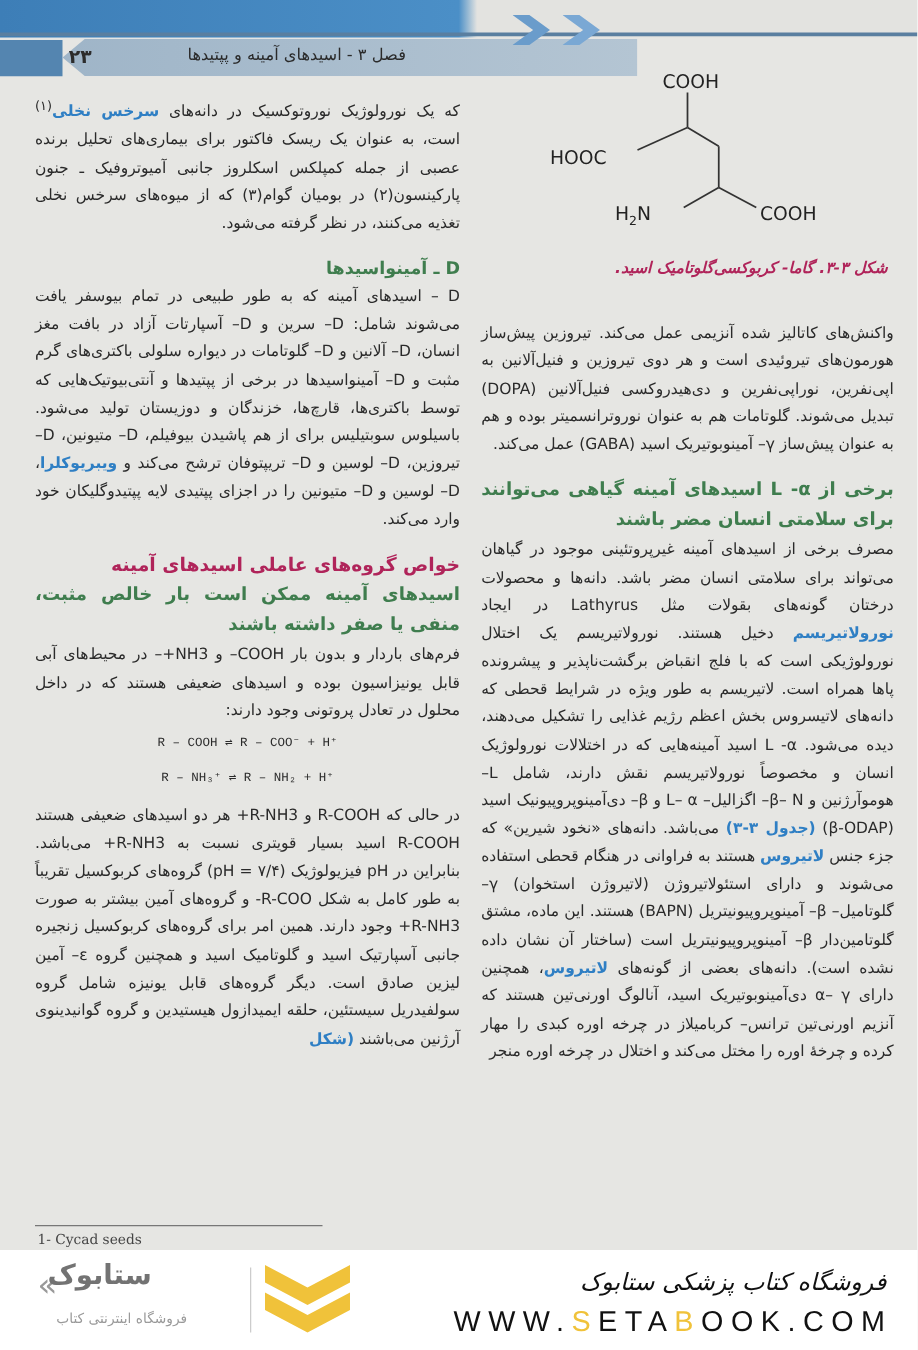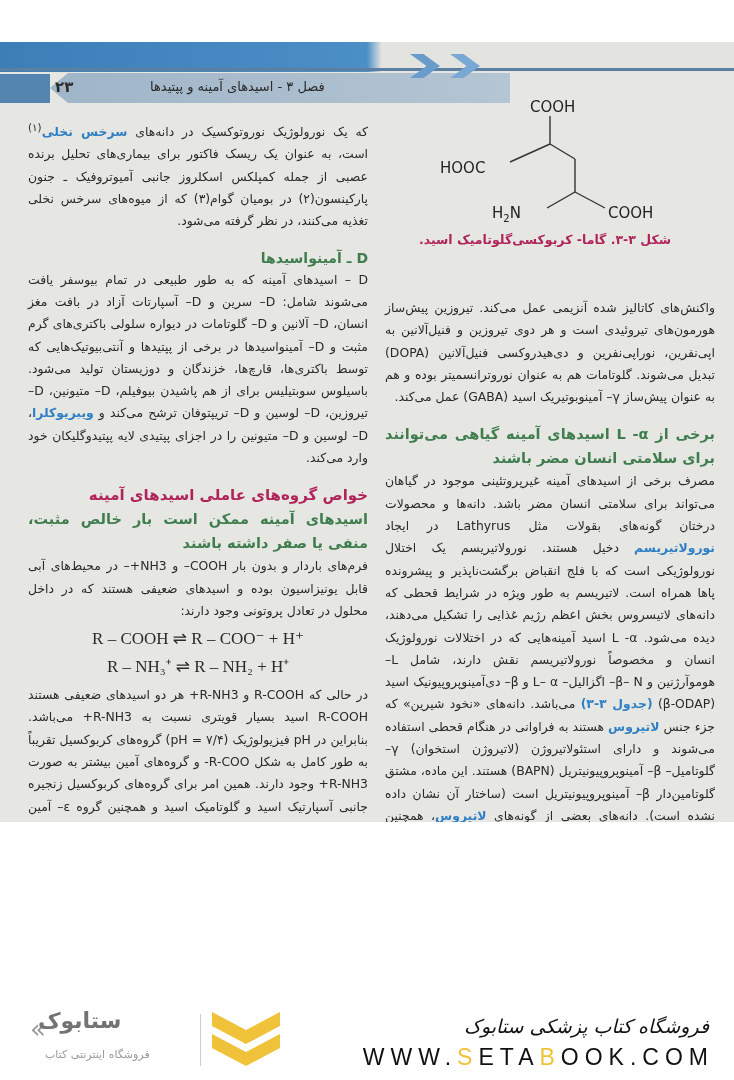--- a/index.html
+++ b/index.html
@@ -1,23 +1,22 @@
 <!DOCTYPE html>
 <html><head>
 <meta charset="utf-8">
 <style>
   * { box-sizing: border-box; margin: 0; padding: 0; }
   html, body { width: 734px; height: 1080px; overflow: hidden; background: #ffffff; }
   body { font-family: "DejaVu Sans", sans-serif; position: relative; }
 
   .page {
-    position: absolute; left: 0; top: 0; width: 734px; height: 780px;
+    position: absolute; left: 0; top: 0; width: 734px; height: 1000px;
     background: #e6e6e3;
     overflow: hidden;
-    margin-top: 42px;
   }
   
   .top-band {
     position: absolute; left: 0; top: 0; width: 734px; height: 30px;
     background: linear-gradient(90deg, #3d7eb7 0%, #4b8fc7 50%, #e3e3e0 52%, #e3e3e0 100%);
   }
   .top-line {
     position: absolute; left: 0; top: 26px; width: 734px; height: 3px; background: #5a7fa0;
   }
   .header-strip {
@@ -42,27 +41,27 @@
 
   .col { position: absolute; direction: rtl; text-align: justify; color: #2a2a2a; }
   .col-left { left: 28px; top: 74px; width: 340px; }
   .col-right { left: 385px; top: 255px; width: 330px; }
 
   p { font-size: 12.4px; line-height: 22.3px; }
   .blue { color: #2f7fc4; font-weight: bold; }
   .h-green { color: #3f7d4e; font-weight: bold; font-size: 14px; line-height: 22px; }
   .h-green-lg { color: #3f7d4e; font-weight: bold; font-size: 14.5px; line-height: 24px; }
   .h-magenta { color: #b0245a; font-weight: bold; font-size: 15px; line-height: 24px; }
-  .equation { direction: ltr; text-align: center; font-family: Liberation Serif, serif; font-size: 17px; line-height: 22px; margin: 6px 0; }
+  .equation { direction: ltr; text-align: center; font-family: Liberation Mono, monospace; font-size: 10px; line-height: 22px; margin: 6px 0; }
   .spacer { height: 14px; }
 
   .figure { position: absolute; left: 440px; top: 52px; width: 270px; height: 160px; }
   .fig-caption {
-    position: absolute; left: 380px; top: 190px; width: 330px; direction: rtl; text-align: center;
-    color: #b0245a; font-weight: bold; font-size: 12.5px;
+    position: absolute; left: 380px; top: 206px; width: 330px; direction: rtl; text-align: right;
+    color: #b0245a; font-weight: bold; font-size: 12.5px; font-style: italic;
   }
 
   .footnote-line { position: absolute; left: 28px; top: 980px; width: 230px; height: 1px; background: #777; }
   .footnote { position: absolute; left: 30px; top: 985px; font-family: "DejaVu Serif", serif; font-size: 11px; color: #444; }
 
   .ad {
     position: absolute; left: 0; top: 1000px; width: 734px; height: 80px; background: #ffffff;
   }
   .ad-title { position: absolute; right: 25px; top: 15px; font-size: 19px; color: #111; direction: rtl; font-style: italic; }
   .ad-url { position: absolute; right: 20px; top: 44px; font-size: 23px; letter-spacing: 6px; color: #111; font-family: "Liberation Sans", sans-serif; }

